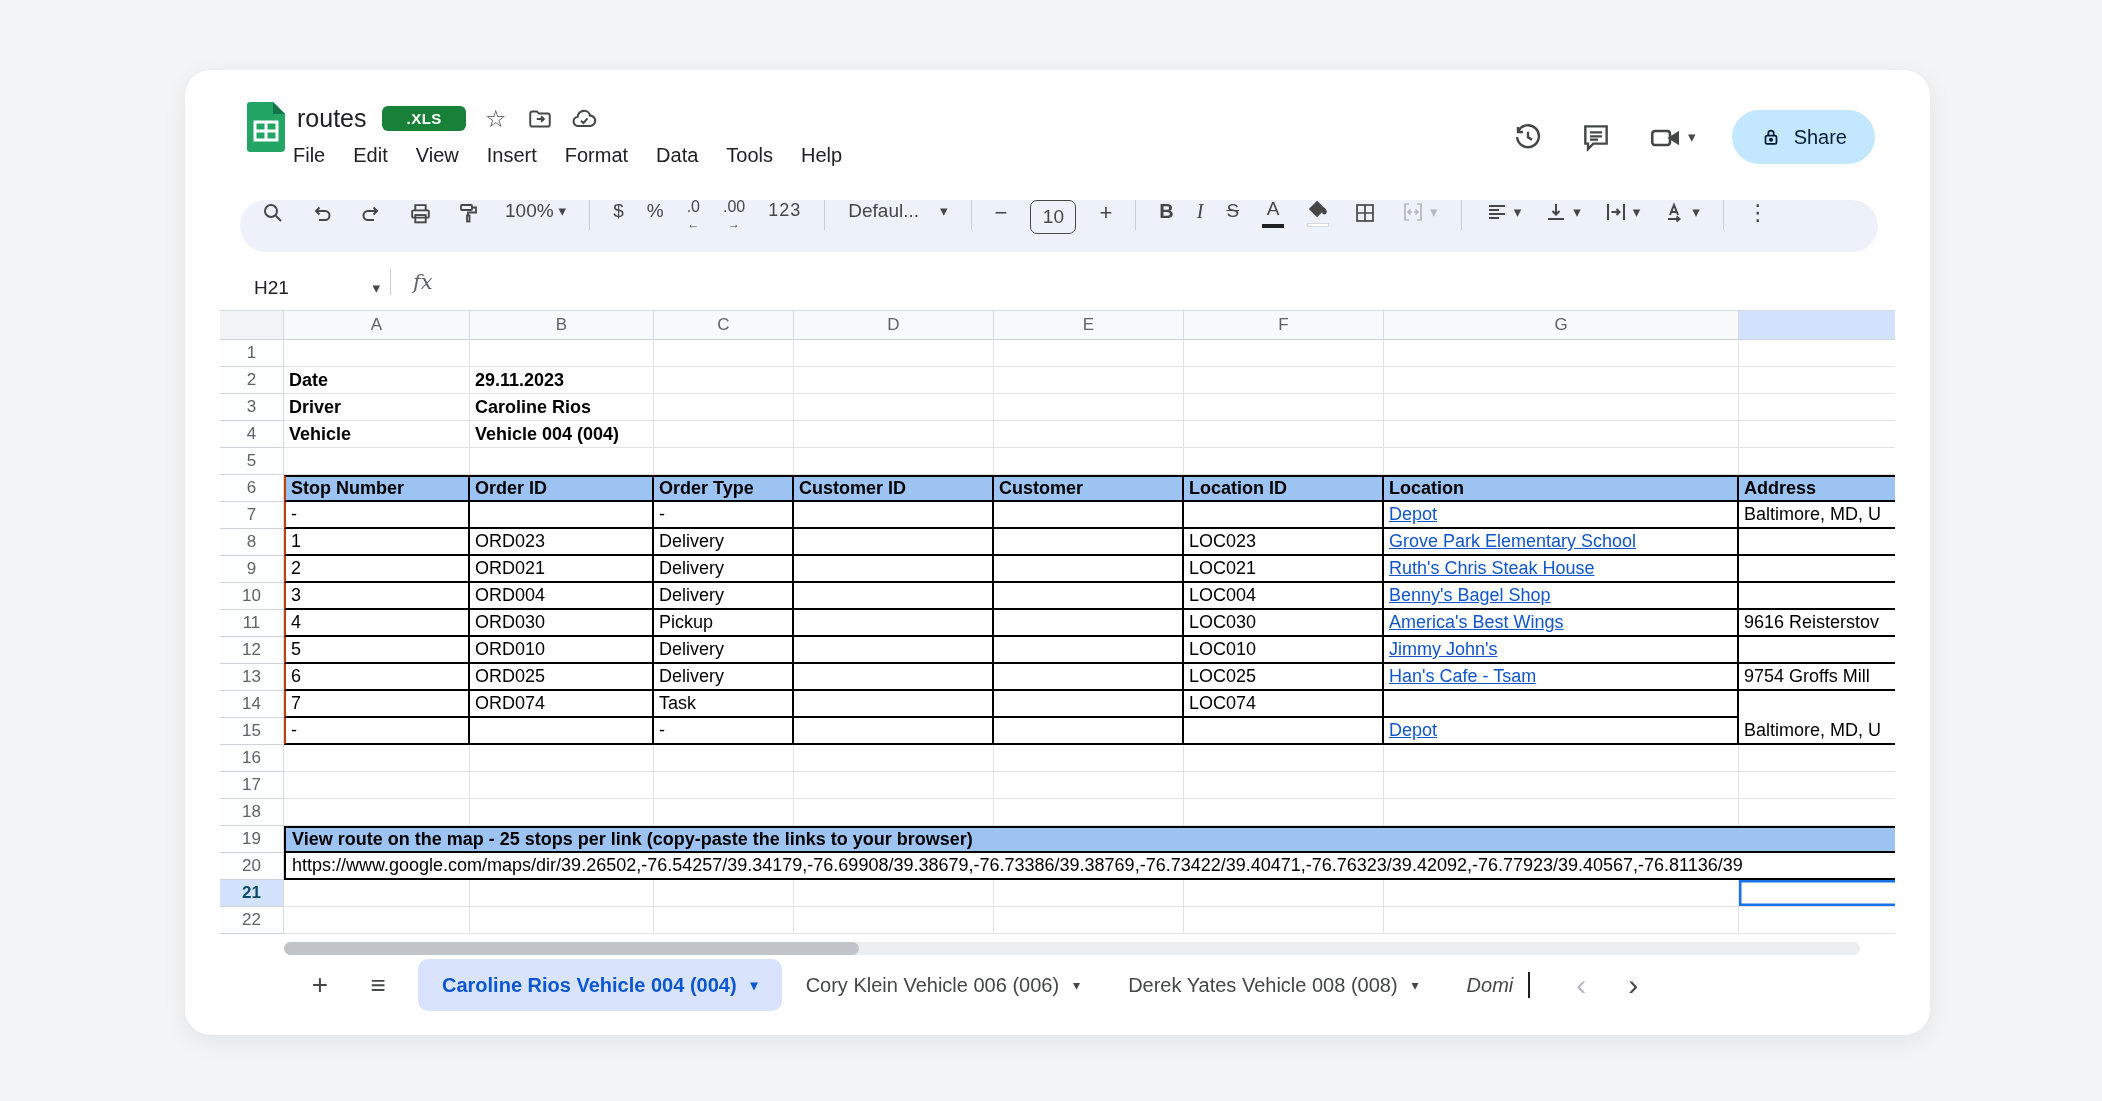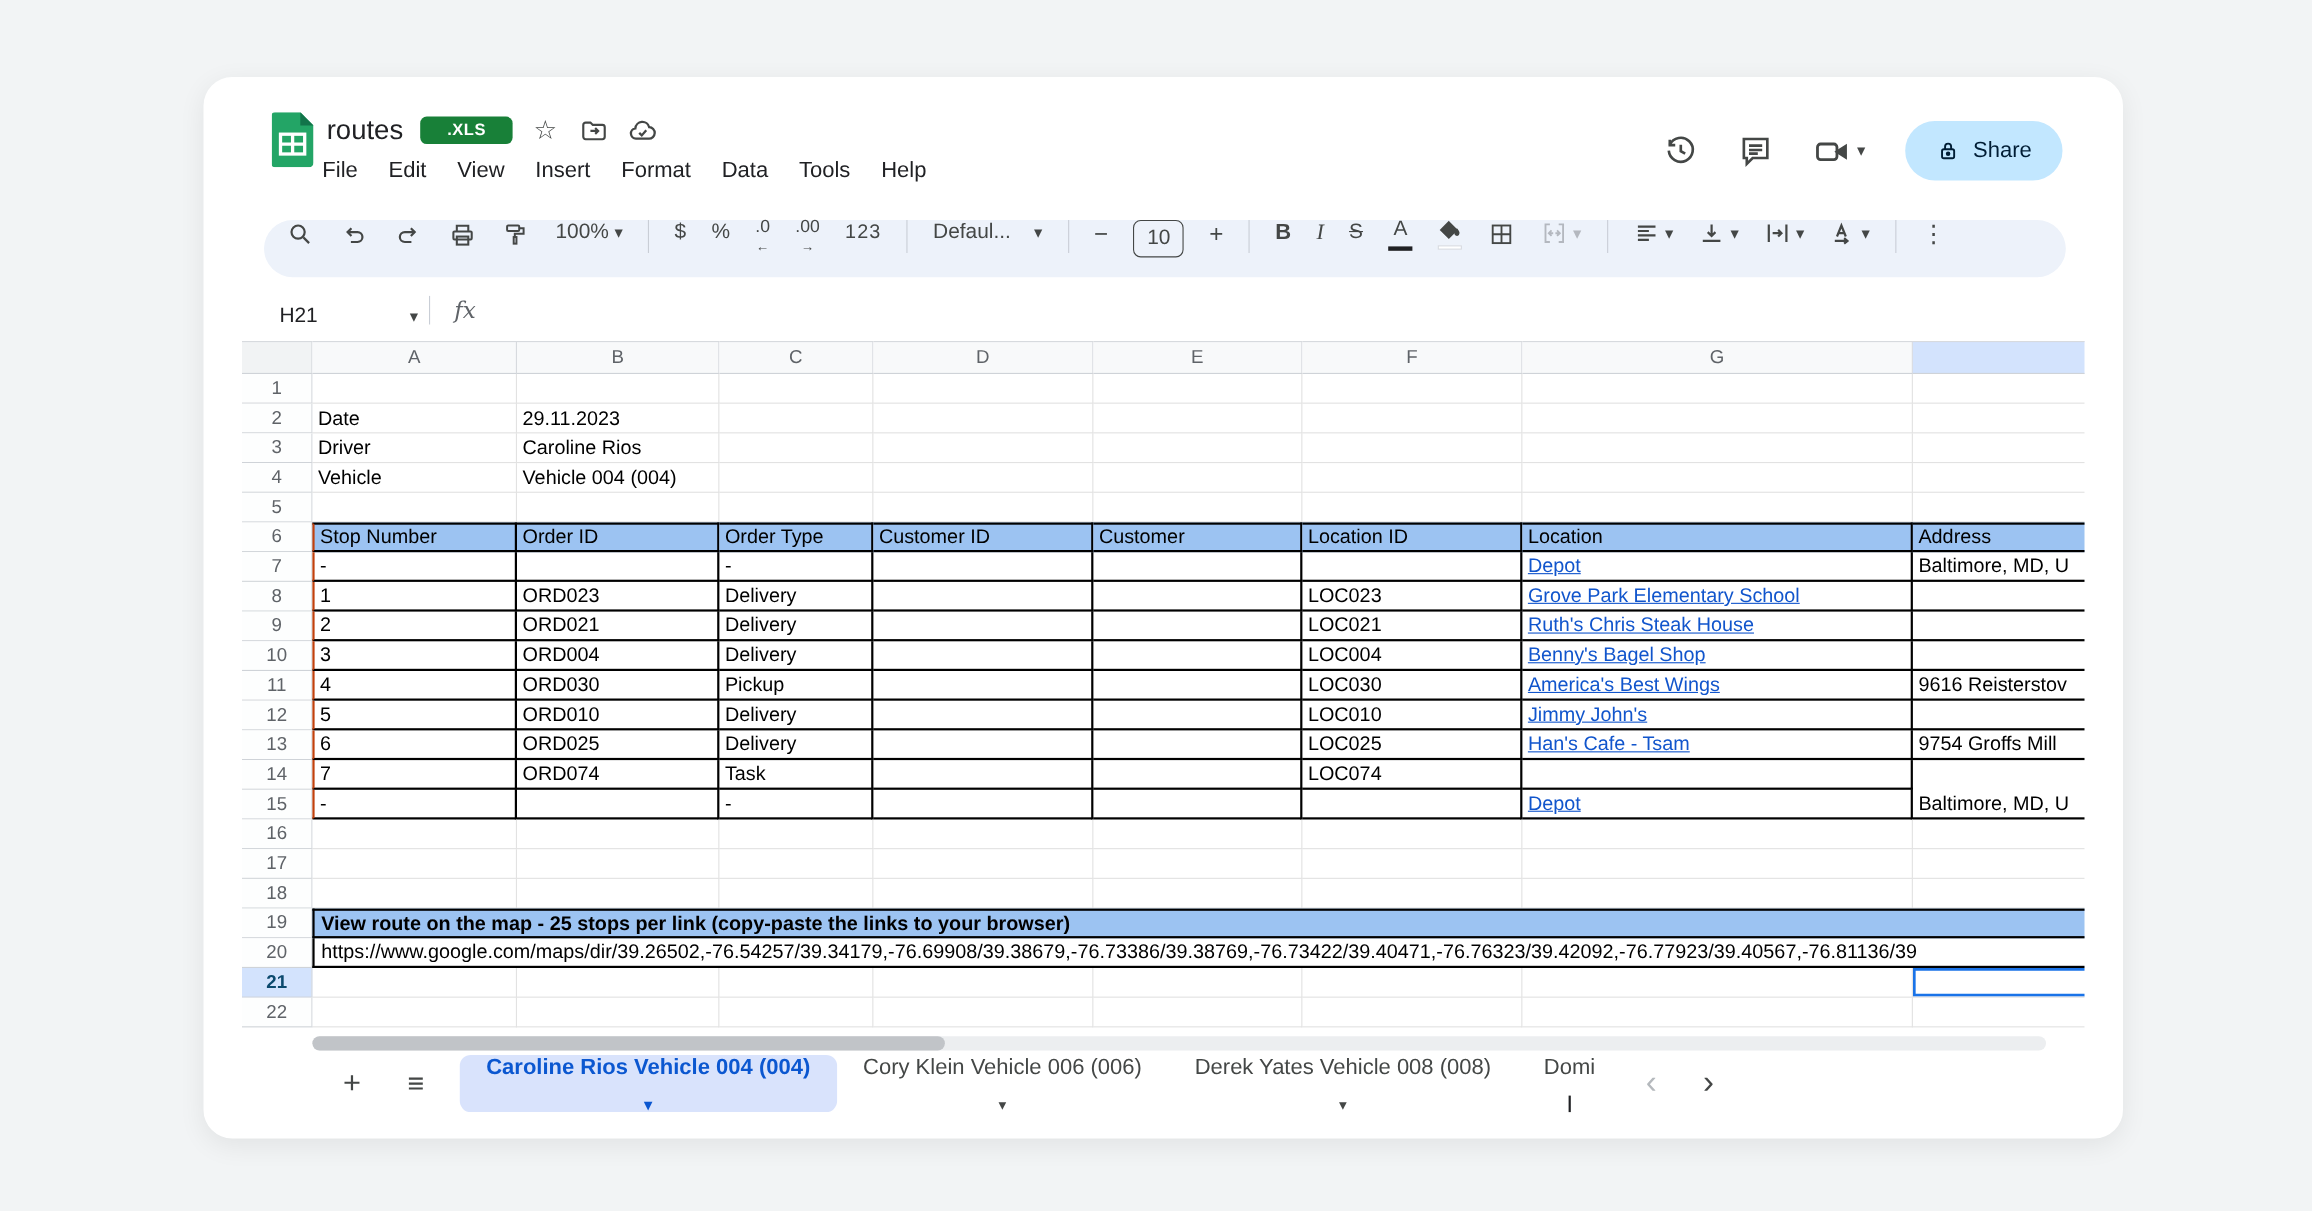--- a/index.html
+++ b/index.html
@@ -60,21 +60,21 @@
   .g-row.hdr { height:30px; }
   .g-row.span-row { grid-template-columns:64px 1855px; }
   .gc { border-right:1px solid #e2e2e2; border-bottom:1px solid #e2e2e2; overflow:hidden;
     white-space:nowrap; font-size:18px; color:#000; padding:0 0 0 5px; display:flex; align-items:center; }
   .ghead { background:#f8f9fa; border-right:1px solid #d7dade; border-bottom:1px solid #cfd3d8;
     color:#5f6368; font-size:17px; display:flex; align-items:center; justify-content:center; padding:0; }
   .ghead.corner { border-top:1px solid #d7dade; background:#f1f3f4; }
   .ghead.letter { border-top:1px solid #d7dade; }
   .rownum { background:#fdfefe; }
   .selhdr { background:var(--sel-fill) !important; color:#0c4a6e; font-weight:700; }
-  .bold { font-weight:400; }
+  .bold { font-weight:700; }
   .link { color:var(--link); text-decoration:underline; }
   .tb { border-right:2px solid #000; border-bottom:2px solid #000; }
   .tb-l { border-left:2px solid #c2410c; }
   .tb-t { border-top:2px solid #000; }
   .thead-fill { background:var(--th-fill); }
   .sel-cell { box-shadow:inset 0 0 0 2.5px var(--sel-border); }
   .span-banner { background:var(--th-fill); font-weight:700; font-size:18px;
     border:2px solid #000; border-right:none; display:flex; align-items:center; padding-left:6px; }
   .span-url { font-size:18px; border-left:2px solid #000; border-bottom:2px solid #000;
     display:flex; align-items:center; padding-left:6px; white-space:nowrap; overflow:hidden; }
@@ -84,21 +84,21 @@
     background:#eceef0; border-radius:7px; }
   .hthumb { position:absolute; left:0; top:0; width:575px; height:13px; background:#c1c4c8; border-radius:7px; }
 
   
   .tabbar { position:absolute; left:35px; bottom:24px; height:52px; width:1675px;
     display:flex; align-items:center; }
   .tab-add { margin-left:80px; font-size:28px; color:#444746; width:40px; text-align:center; }
   .tab-menu { margin-left:18px; font-size:26px; color:#444746; width:40px; text-align:center; }
   .tabs { display:flex; align-items:center; margin-left:20px; height:52px; }
   .tab { display:flex; align-items:center; gap:14px; padding:0 24px; height:52px;
-    font-size:20px; color:#444746; white-space:nowrap;flex-direction:column; }
+    font-size:20px; color:#444746; white-space:nowrap; }
   .tab.active { background:var(--tab-bg); color:var(--tab-fg); font-weight:700; border-radius:10px; }
   .tab .caret { font-size:14px; }
   .tab.active .caret { color:var(--tab-fg); }
   .cursor-bar { width:2px; height:26px; background:#202124; margin-left:1px; }
   .nav-arrow { font-size:30px; color:#444746; margin-left:42px; line-height:30px; }
   .nav-arrow.disabled { color:#b5b9bd; }
 </style>
 </head>
 <body>
 
@@ -555,21 +555,21 @@
           <span class="caret">▾</span>
         </div>
         <div class="tab">
           <span>Cory Klein Vehicle 006 (006)</span>
           <span class="caret">▾</span>
         </div>
         <div class="tab">
           <span>Derek Yates Vehicle 008 (008)</span>
           <span class="caret">▾</span>
         </div>
-        <div class="tab" style="padding-right: 4px;">
+        <div class="tab" style="padding-right: 4px; font-style: italic;">
           <span>Domi</span>
           <span class="cursor-bar"></span>
         </div>
       </div>
     <span class="nav-arrow disabled">‹</span>
     <span class="nav-arrow">›</span>
   </div>
 
 </div>
 

